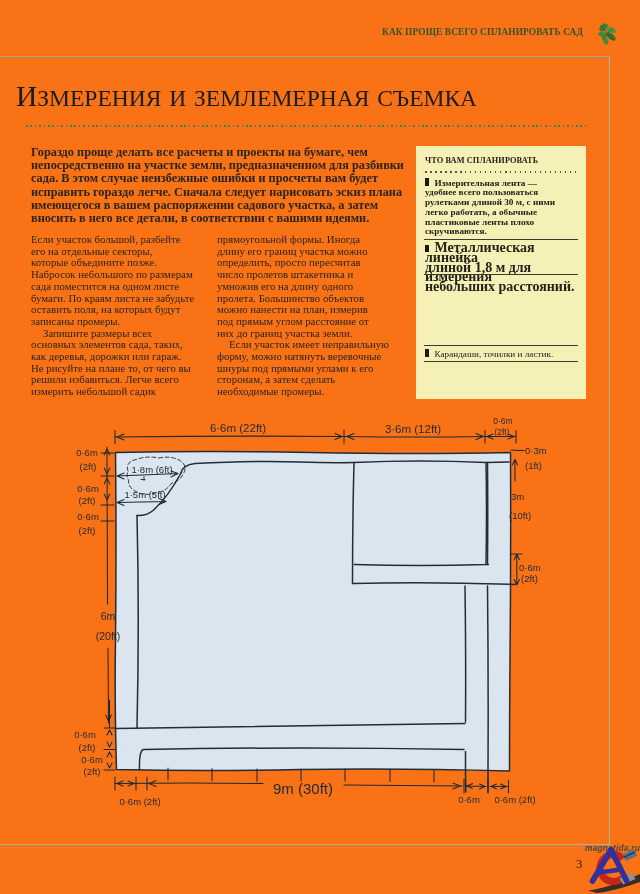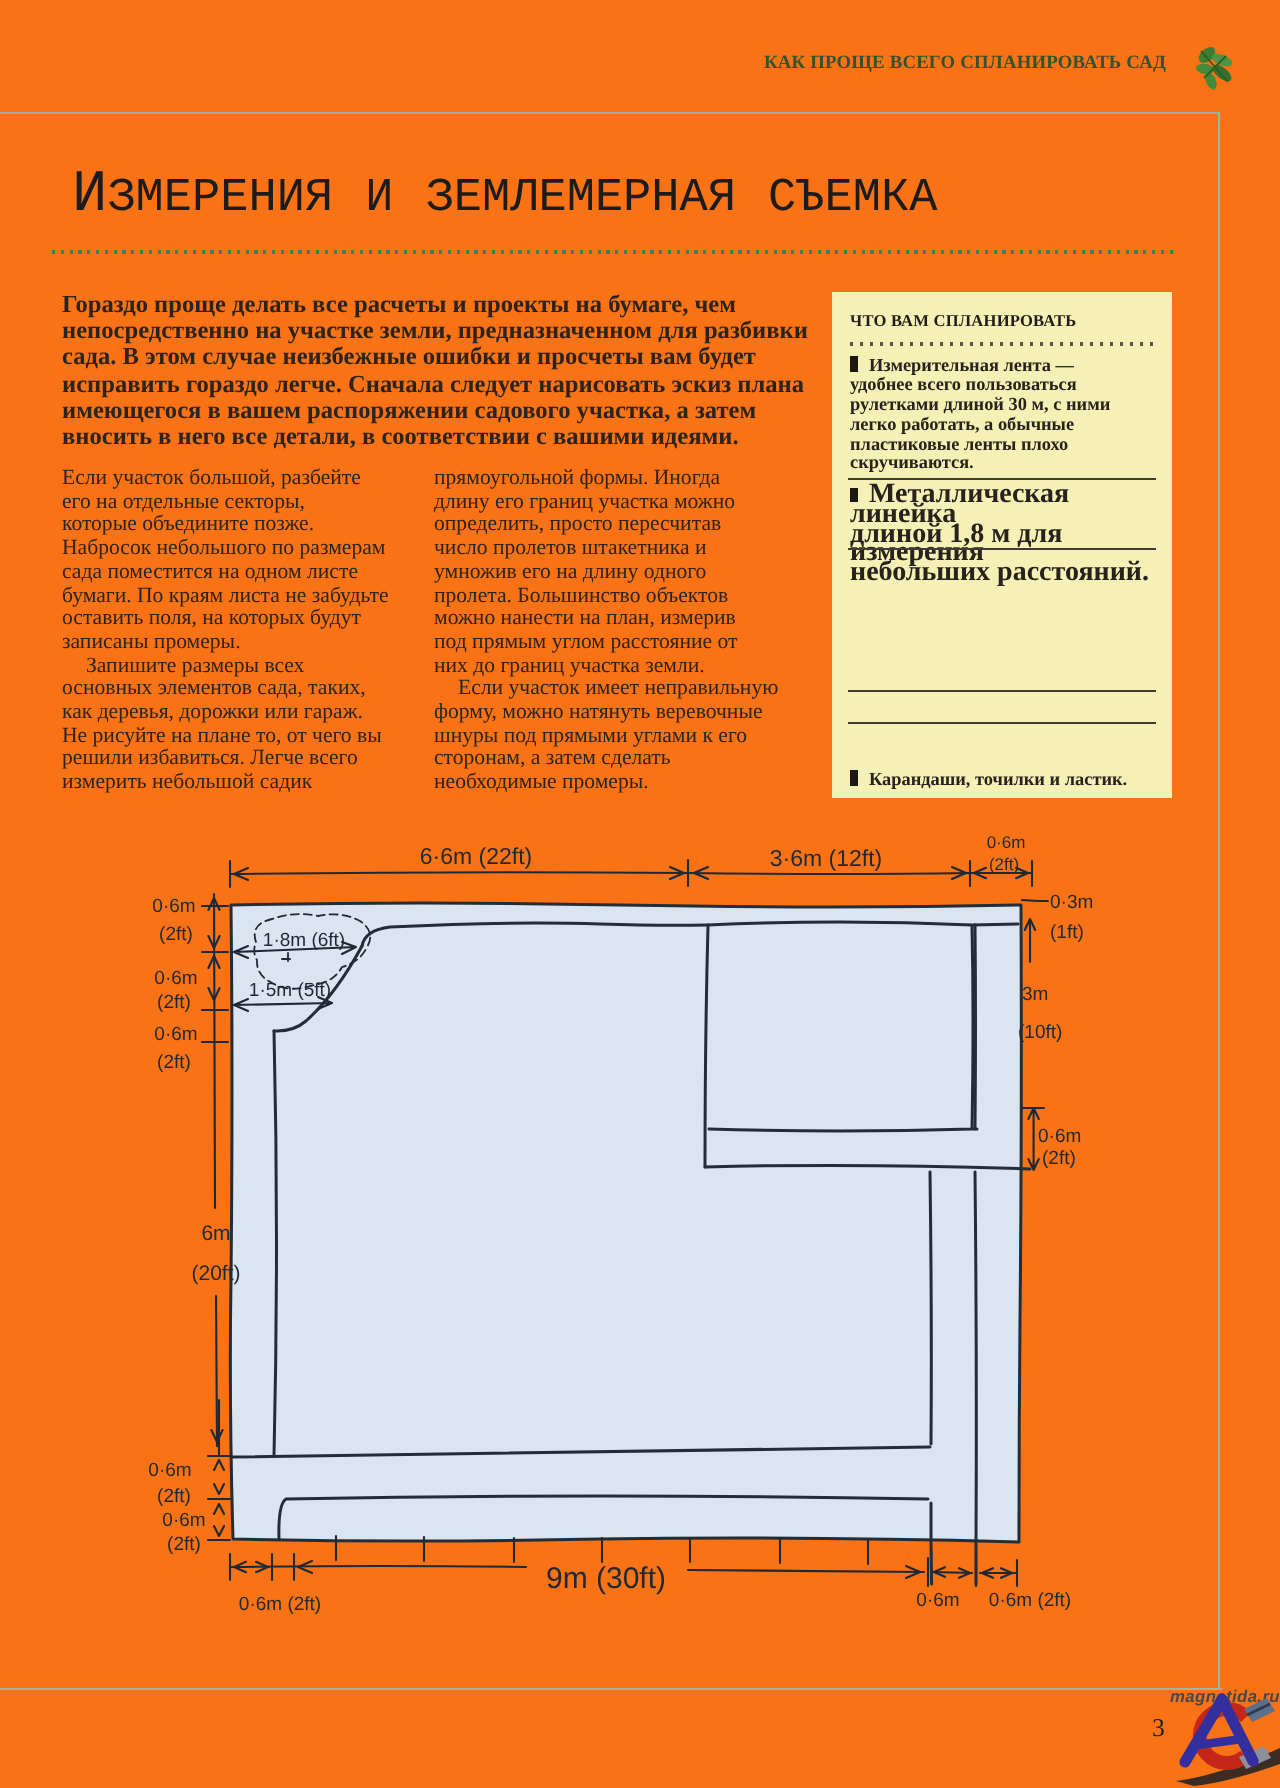--- a/index.html
+++ b/index.html
@@ -24,21 +24,21 @@
       <path d="M2.5,3.5 L16,19 M15,6 L4,17" stroke="#2b5d24" stroke-width="0.9" fill="none"></path>
     </g>
   </svg>
 
   <div class="abs" style="left:0;top:56px;width:609px;height:1px;background:#9aaf9e;"></div>
 
   <div class="abs" style="left:609px;top:56px;width:1px;height:789px;background:#9cb89e;"></div>
 
   <div class="abs" style="left:0;top:844px;width:611px;height:1px;background:#a0b2a4;"></div>
 
-  <div class="abs" style="left:36px;top:80px;font-size:23.5px;letter-spacing:0px;word-spacing:2px;color:#1c1c1c;white-space:nowrap;font-family:Liberation Mono, monospace;">
+  <div class="abs" style="left:16px;top:80px;font-size:23.5px;letter-spacing:0px;word-spacing:2px;color:#1c1c1c;white-space:nowrap;">
     <span style="font-size:29.5px;">И</span>ЗМЕРЕНИЯ И ЗЕМЛЕМЕРНАЯ СЪЕМКА</div>
 
   <div class="abs" style="left:26px;top:125px;width:562px;height:2.4px;
        background:repeating-linear-gradient(90deg,#3c7f5d 0,#3c7f5d 1.6px,transparent 1.6px,transparent 4.4px);"></div>
 
   <div class="abs" style="left:31px;top:146px;white-space:nowrap;font-size:12.3px;line-height:13.2px;font-weight:bold;color:#2c241c;">
 Гораздо проще делать все расчеты и проекты на бумаге, чем<br>
 непосредственно на участке земли, предназначенном для разбивки<br>
 сада. В этом случае неизбежные ошибки и просчеты вам будет<br>
 исправить гораздо легче. Сначала следует нарисовать эскиз плана<br>
@@ -97,21 +97,21 @@
   <div class="abs" style="left:425px;top:243px;width:155px;font-size:14px;line-height:9.8px;font-weight:bold;color:#27221b;">
 <span style="display:inline-block;width:3.5px;height:7.5px;background:#1d1812;margin-right:6px;"></span>Металлическая линейка<br>
 длиной 1,8 м для измерения<br>
 небольших расстояний.</div>
 
   <div class="abs" style="left:424px;top:274px;width:154px;height:1px;background:#403a32;"></div>
 
 
   <div class="abs" style="left:424px;top:345px;width:154px;height:1px;background:#403a32;"></div>
 
-  <div class="abs" style="left:425px;top:349px;width:158px;font-size:9.2px;line-height:9.8px;font-weight:bold;color:#27221b;margin-top:36px;">
+  <div class="abs" style="left:425px;top:349px;width:158px;font-size:9.2px;line-height:9.8px;font-weight:normal;color:#27221b;">
 <span style="display:inline-block;width:3.5px;height:7.5px;background:#1d1812;margin-right:6px;"></span>Карандаши, точилки и ластик.</div>
 
   <div class="abs" style="left:424px;top:361px;width:154px;height:1px;background:#403a32;"></div>
 
 
   <svg class="abs" style="left:0;top:408px;" width="640" height="410" viewBox="0 408 640 410" fill="none" stroke-linecap="round" stroke-linejoin="round">
     <g id="diagram" stroke="#222d38" stroke-width="1.5">
 
       <path d="M115.5,452.5 Q210,450.5 310,452.5 Q420,454.5 510.5,452.5 Q511,560 510,660 Q509.5,715 509.5,771 Q400,768 300,769.5 Q205,771.5 116.5,769.5 Q114.5,700 115.5,640 Q116.5,540 115.5,452.5 Z" fill="#dbe5ef"></path>
 

